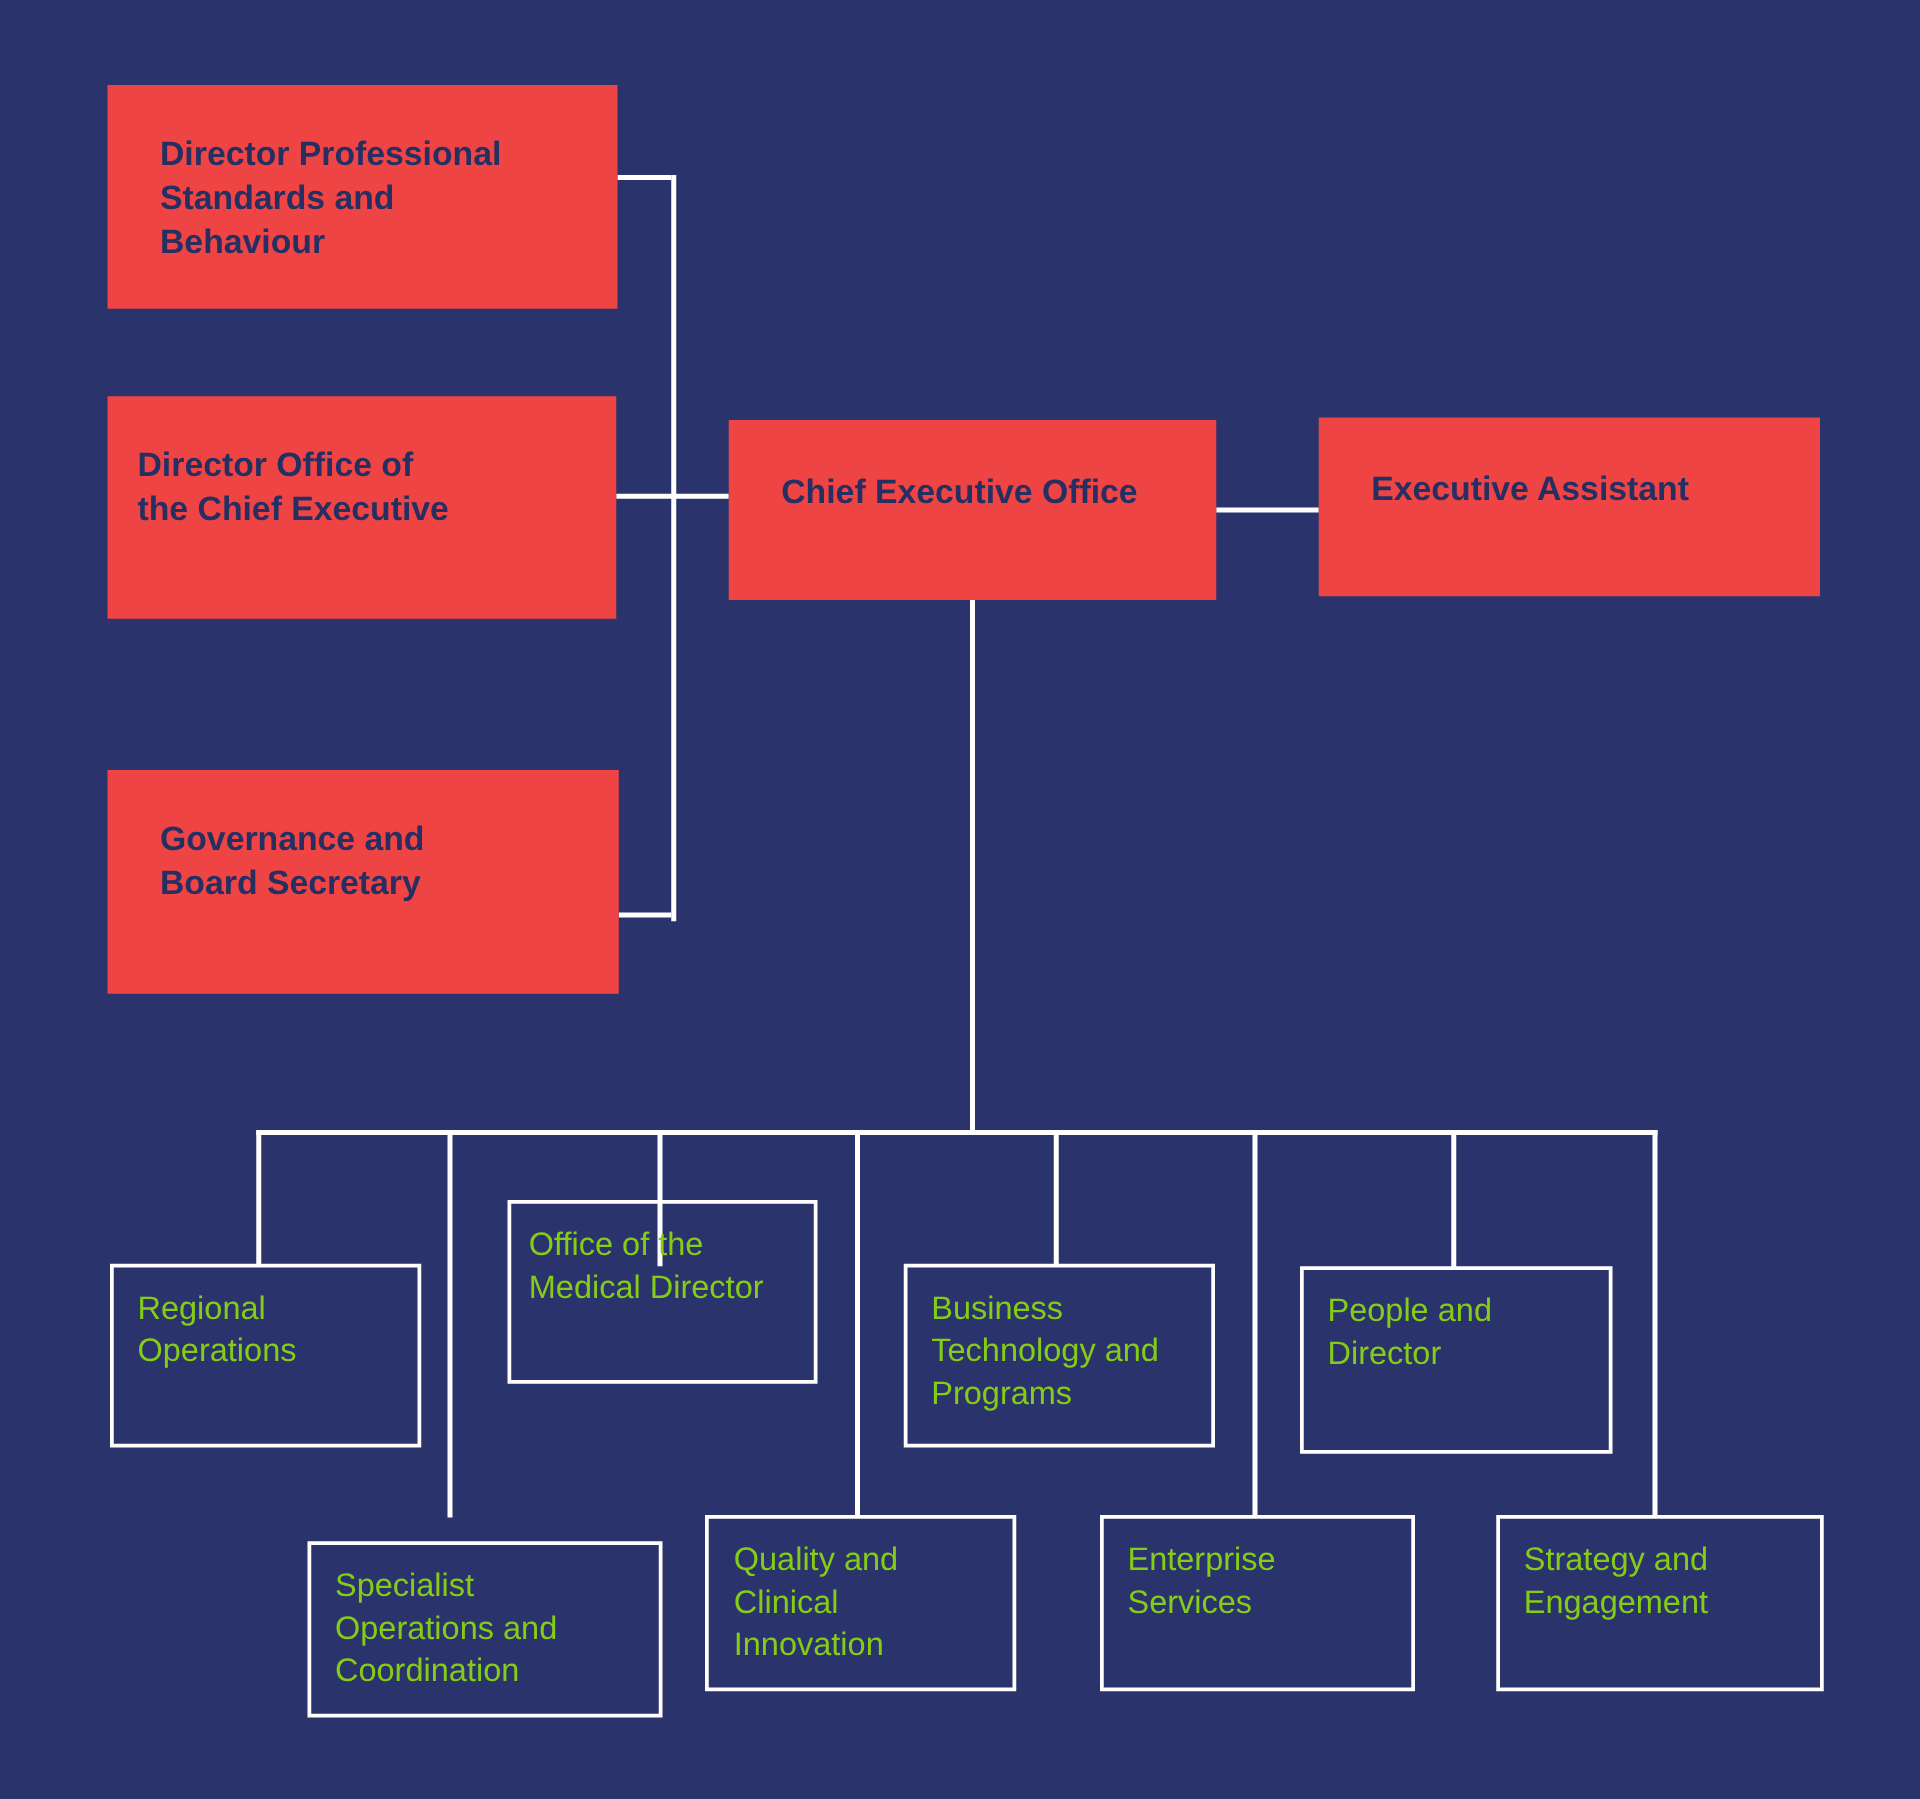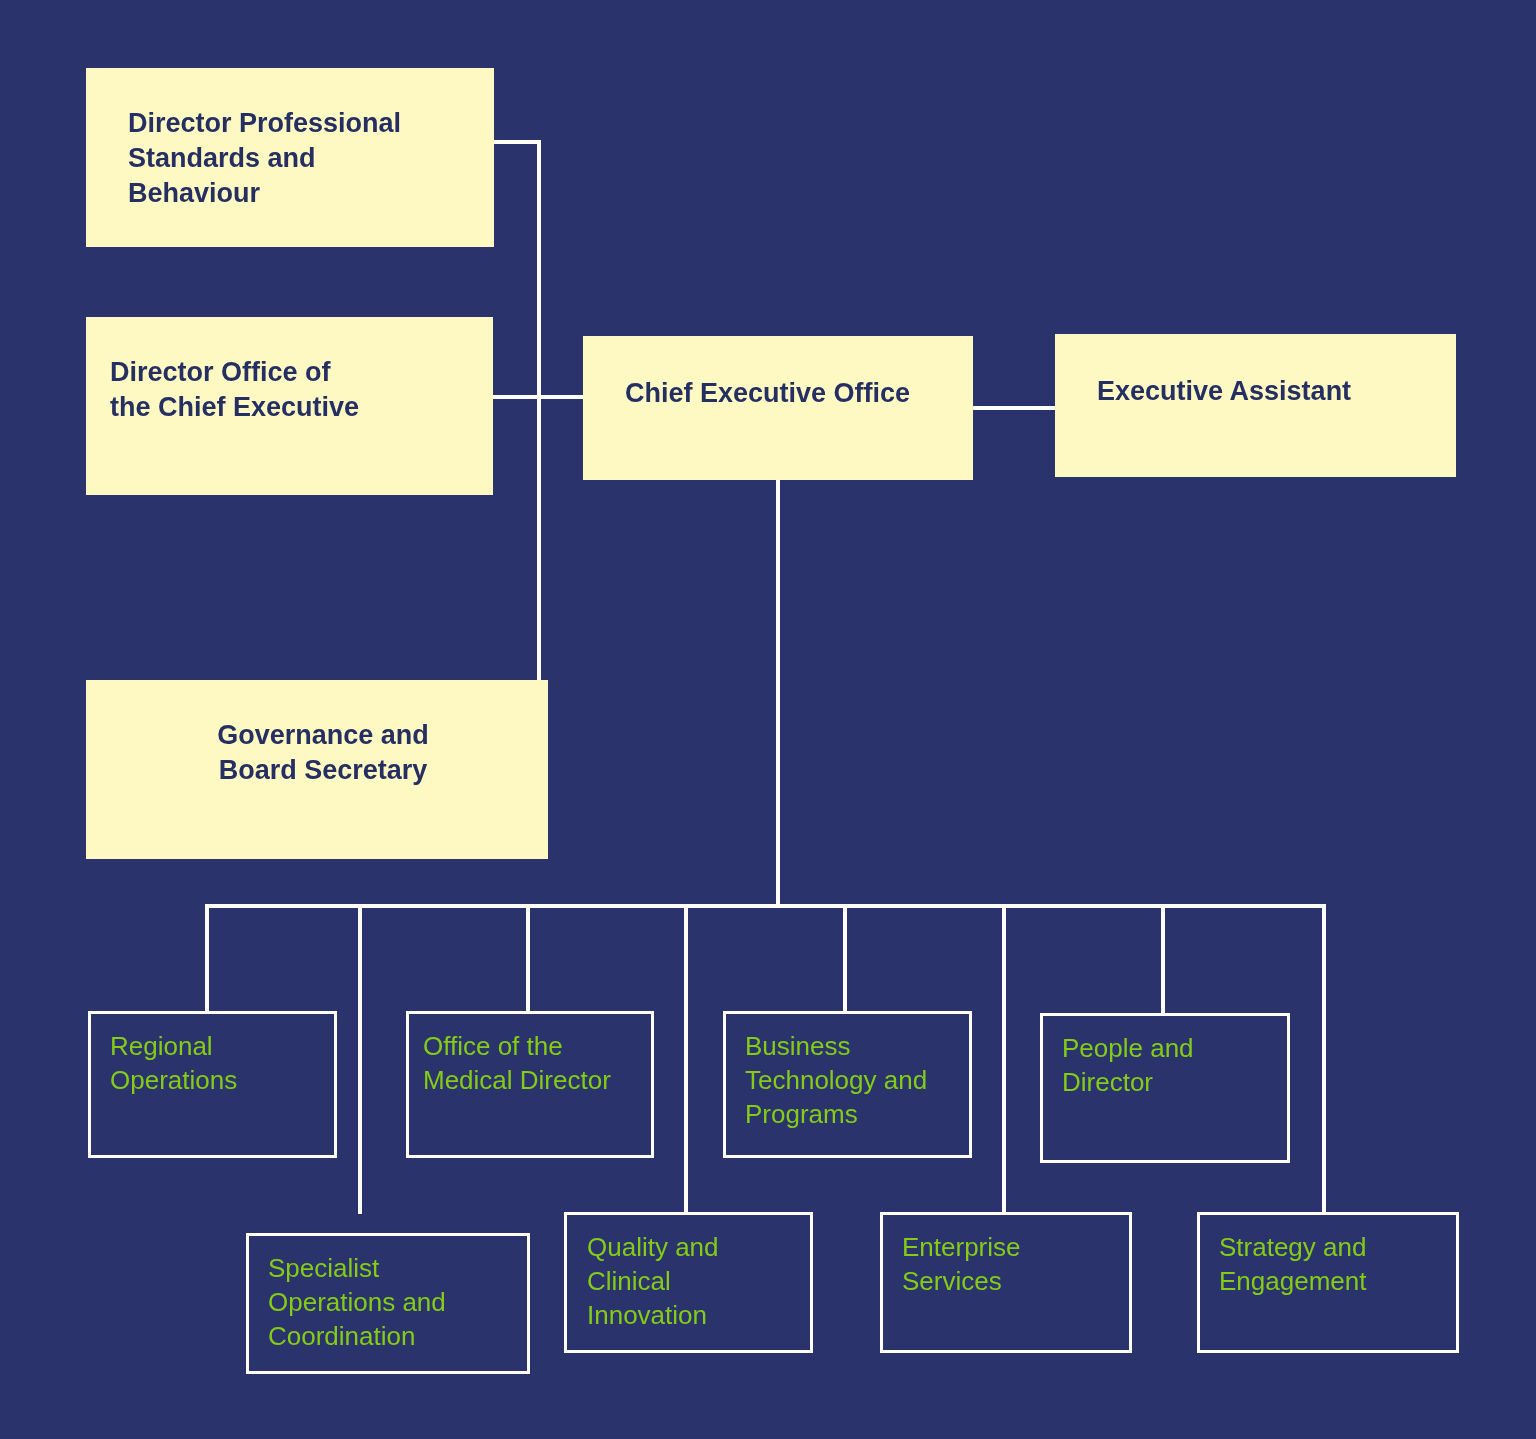--- a/index.html
+++ b/index.html
@@ -5,21 +5,21 @@
   html,body{margin:0;padding:0;background:#2A336C;}
   .canvas{
     position:relative;
     width:1536px;height:1439px;
     background:#2A336C;
     font-family:"Liberation Sans", sans-serif;
     overflow:hidden;
   }
   .node{position:absolute;box-sizing:border-box;}
   .filled{
-    background:#fef9c3;
+    background:#ef4444;
     color:#252F62;
     font-size:27px;
     line-height:35px;
     font-weight:700;
     padding:38px 30px 0 42px;
   }
   .outline{
     background:transparent;
     border:3px solid #FFFFFF;
     color:#84cc16;
@@ -27,27 +27,27 @@
     line-height:34px;
     font-weight:400;
     padding:15px 14px 0 19px;
   }
   .label{white-space:pre-line;}
   .line{position:absolute;background:#FFFFFF;}
 
   
   #b-dps{left:86px;top:68px;width:408px;height:179px;}
   #b-doce{left:86px;top:317px;width:407px;height:178px;padding-left:24px;}
-  #b-gbs{left:86px;top:680px;width:462px;height:179px;text-align:center;}
+  #b-gbs{left:86px;top:616px;width:409px;height:179px;}
   #b-ceo{left:583px;top:336px;width:390px;height:144px;padding-top:40px;}
   #b-ea{left:1055px;top:334px;width:401px;height:143px;padding-top:40px;}
 
   
   #b-ro{left:88px;top:1011px;width:249px;height:147px;}
-  #b-omd{left:406px;top:1011px;width:248px;height:147px;padding-left:14px;}
+  #b-omd{left:406px;top:960px;width:248px;height:147px;padding-left:14px;}
   #b-btp{left:723px;top:1011px;width:249px;height:147px;}
   #b-pc{left:1040px;top:1013px;width:250px;height:150px;}
   #b-soc{left:246px;top:1212px;width:284px;height:141px;margin-top:21px;}
   #b-qci{left:564px;top:1212px;width:249px;height:141px;padding-left:20px;}
   #b-es{left:880px;top:1212px;width:252px;height:141px;}
   #b-se{left:1197px;top:1212px;width:262px;height:141px;}
 
   
   #ln-vleft{left:537px;top:140px;width:4px;height:597px;}
   #ln-stub1{left:494px;top:140px;width:43px;height:4px;}

